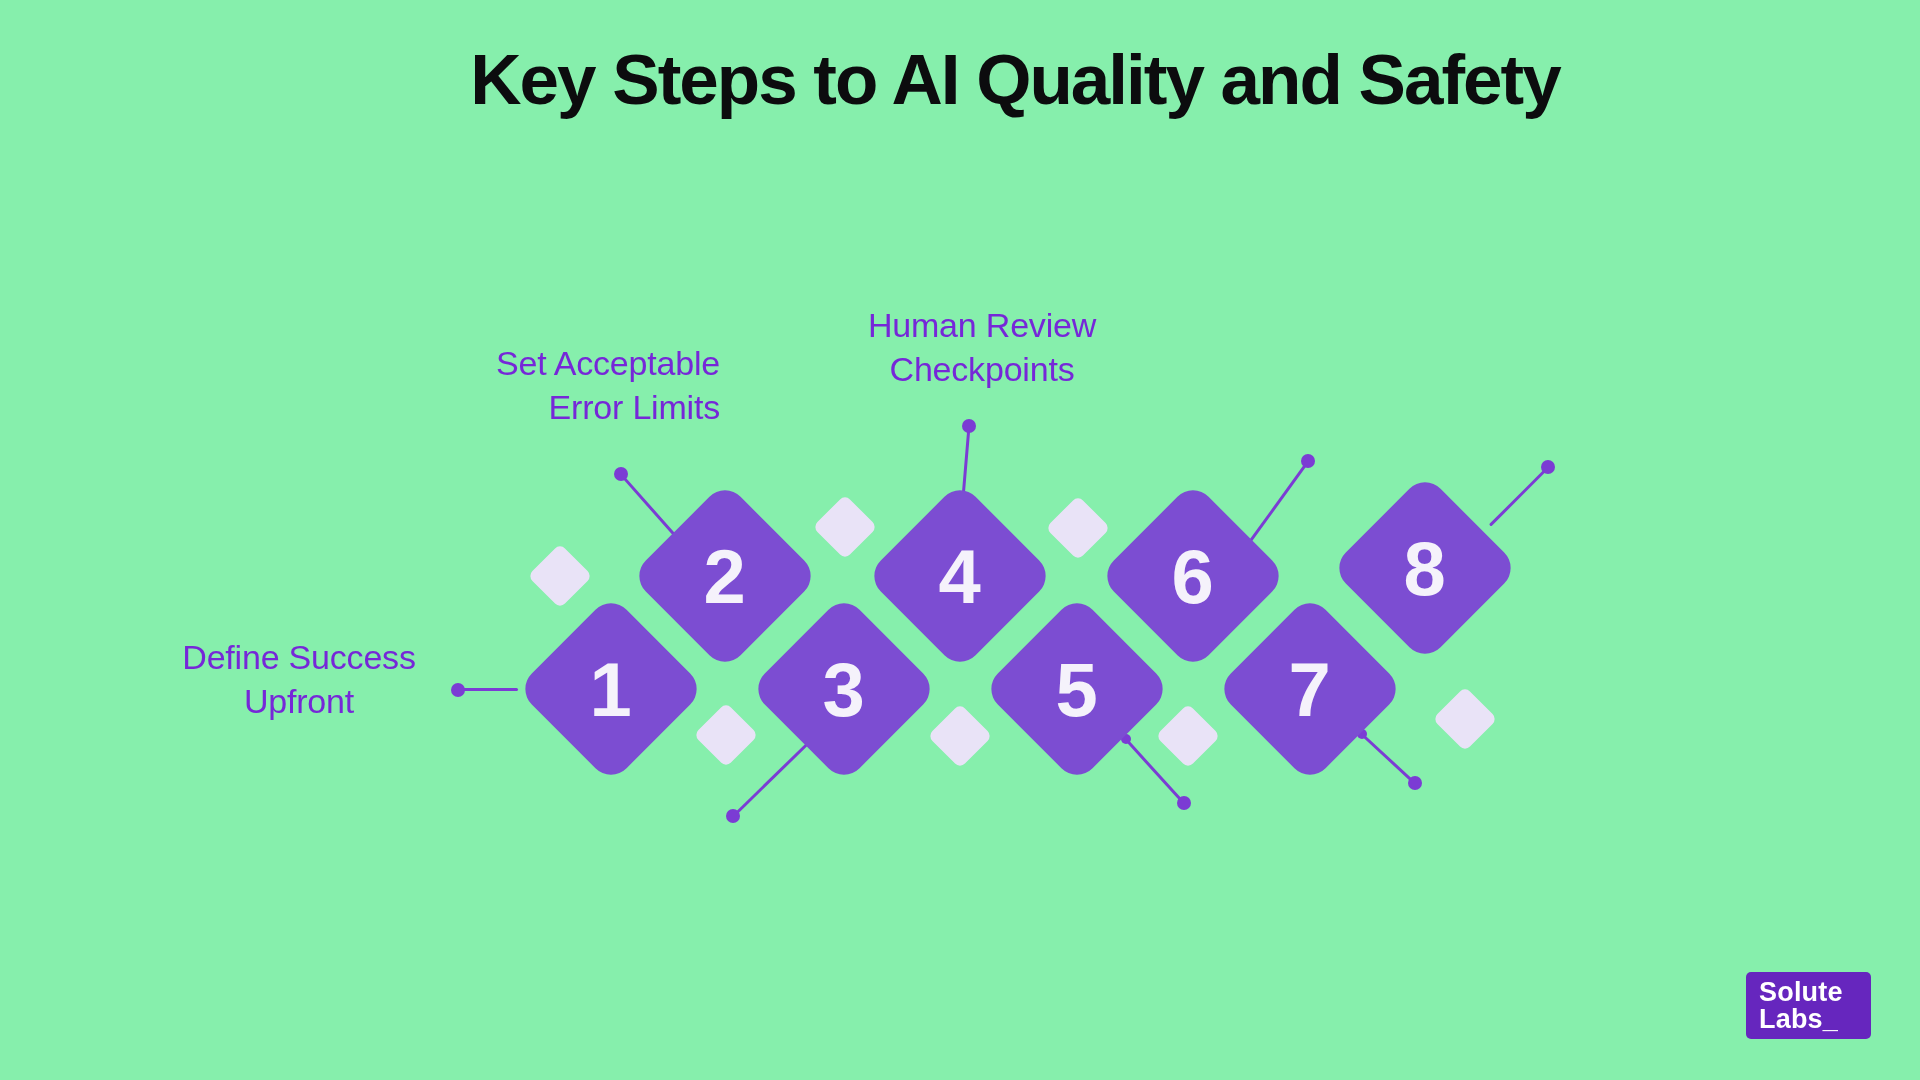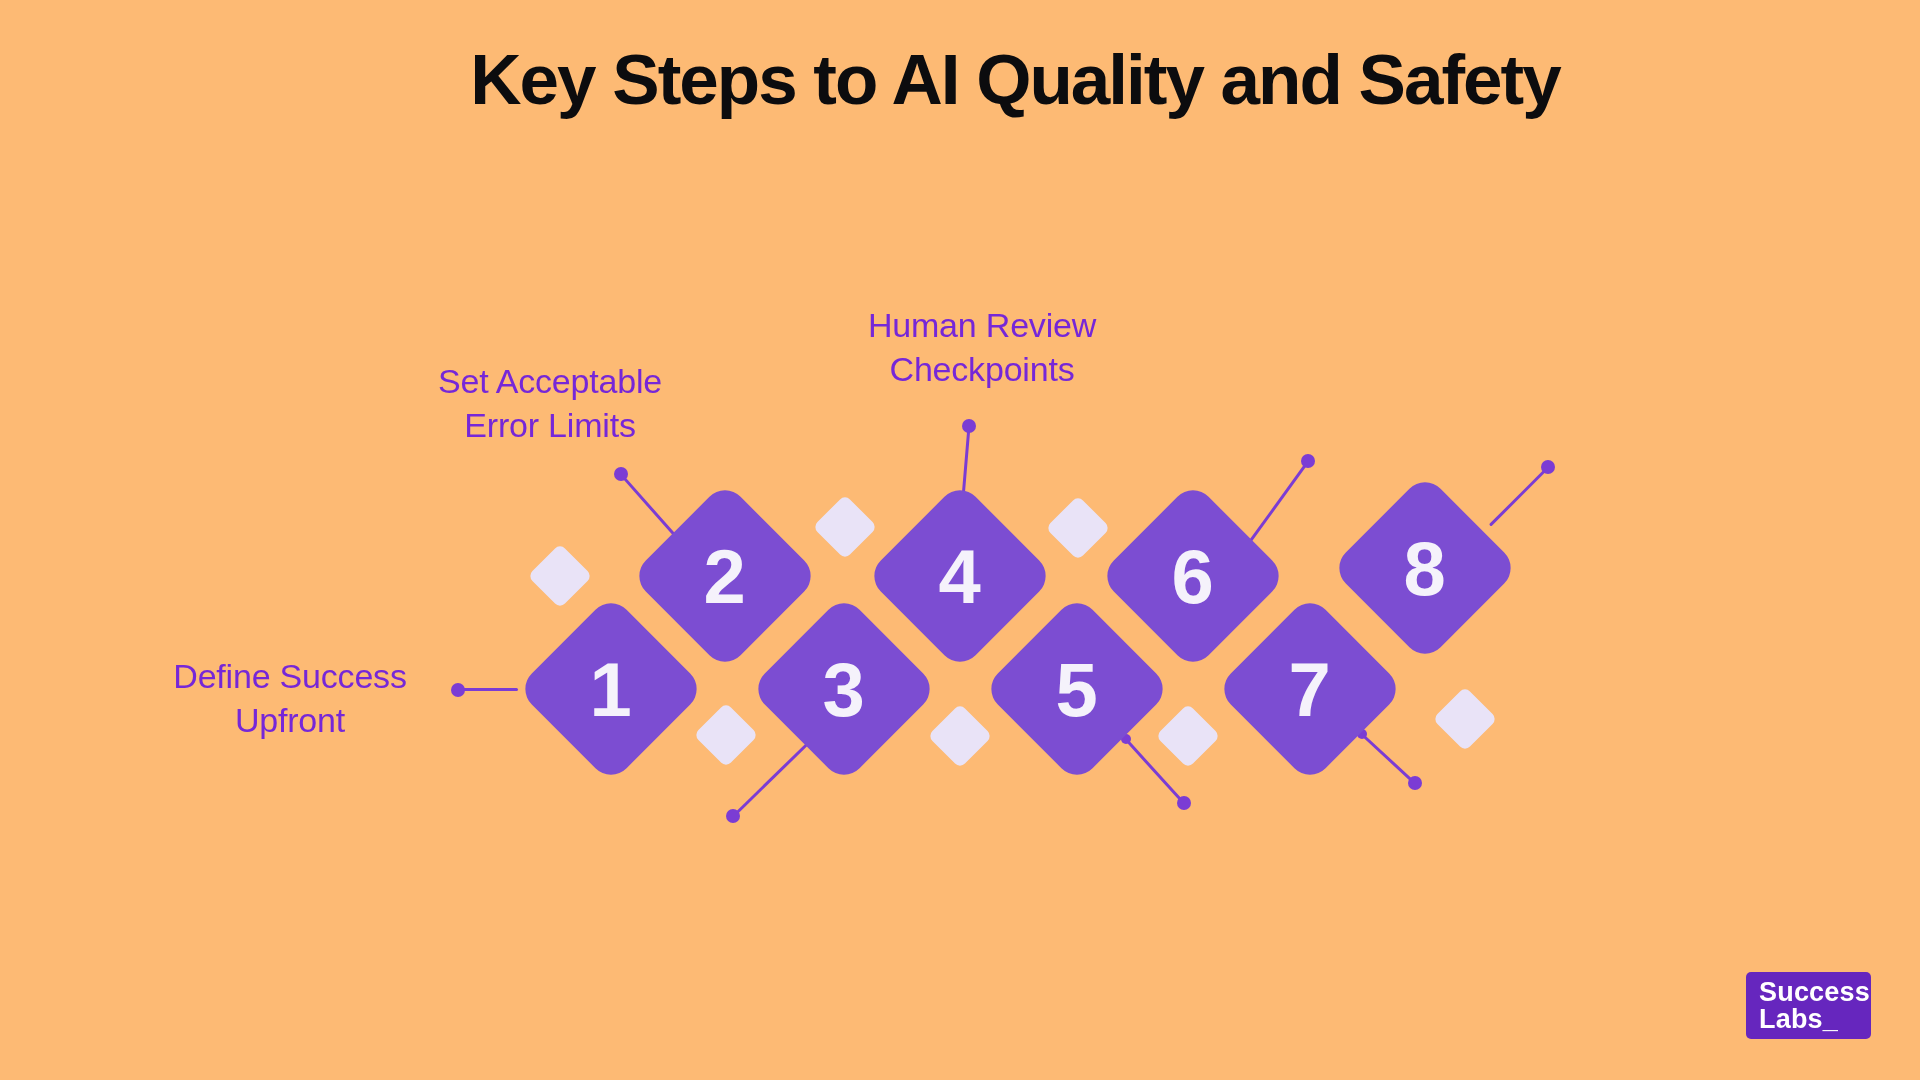--- a/index.html
+++ b/index.html
@@ -1,17 +1,17 @@
 <!DOCTYPE html>
 <html style="--c-diamond: #7c4dd2; --c-diamond-light: #e9e3f7; --c-label: #7627d8; --c-connector: #7b3cd4; --c-number: #f5f2fb; --c-title: #0c0c0e; --c-logo-bg: #6626be; --c-logo-text: #ffffff;"><head>
 <meta charset="utf-8">
 <style>
   html,body{margin:0;padding:0;background:#ffffff;}
   .stage{
-    position:relative;width:1920px;height:1080px;background:#fdba74;overflow:hidden;
+    position:relative;width:1920px;height:1080px;background:#86efac;overflow:hidden;
     font-family:"Liberation Sans", sans-serif;
   }
   .title{
     position:absolute;left:410px;top:43px;width:1210px;margin:0;
     text-align:center;font-size:71px;line-height:1.05;font-weight:800;
     letter-spacing:-2px;color:var(--c-title,#0c0c0e);
   }
   
   .diamond{
     position:absolute;width:134px;height:134px;border-radius:22px;
@@ -60,21 +60,21 @@
   .dt3{left:726px;top:809px;} .dt4{left:962px;top:419px;}
   .dt5{left:1177px;top:796px;} .dt6{left:1301px;top:454px;}
   .dt7{left:1408px;top:776px;} .dt8{left:1541px;top:460px;}
   .st5{left:1121px;top:734px;} .st7{left:1357px;top:729px;}
   
   .label{
     position:absolute;width:340px;text-align:center;white-space:pre-line;
     font-size:34px;line-height:44px;font-weight:400;letter-spacing:-0.2px;
     color:var(--c-label,#7627d8);
   }
-  .lbl1{left:120px;top:635px;margin-top:19px;} .lbl2{left:380px;top:359px;}
+  .lbl1{left:129px;top:635px;} .lbl2{left:380px;top:341px;text-align:right;}
   .lbl3{left:500px;top:826px;} .lbl4{left:812px;top:303px;}
   .lbl5{left:1035px;top:829px;} .lbl6{left:1210px;top:342px;}
   .lbl7{left:1413px;top:781px;} .lbl8{left:1498px;top:363px;}
   
   .logo{
     position:absolute;left:1746px;top:972px;width:125px;height:67px;
     border-radius:5px;background:var(--c-logo-bg,#6626be);
     color:var(--c-logo-text,#ffffff);
     font-size:27px;line-height:27px;font-weight:700;letter-spacing:0.2px;
     padding:7px 0 0 13px;box-sizing:border-box;white-space:pre-line;
@@ -140,16 +140,16 @@
     <span class="num">8</span>
   </div>
 
   <div class="label lbl1">Define Success
 Upfront</div>
   <div class="label lbl2">Set Acceptable
 Error Limits</div>
   <div class="label lbl4">Human Review
 Checkpoints</div>
 
-  <div class="logo">Success
+  <div class="logo">Solute
 Labs_</div>
 
 </div>
 
 </body></html>

